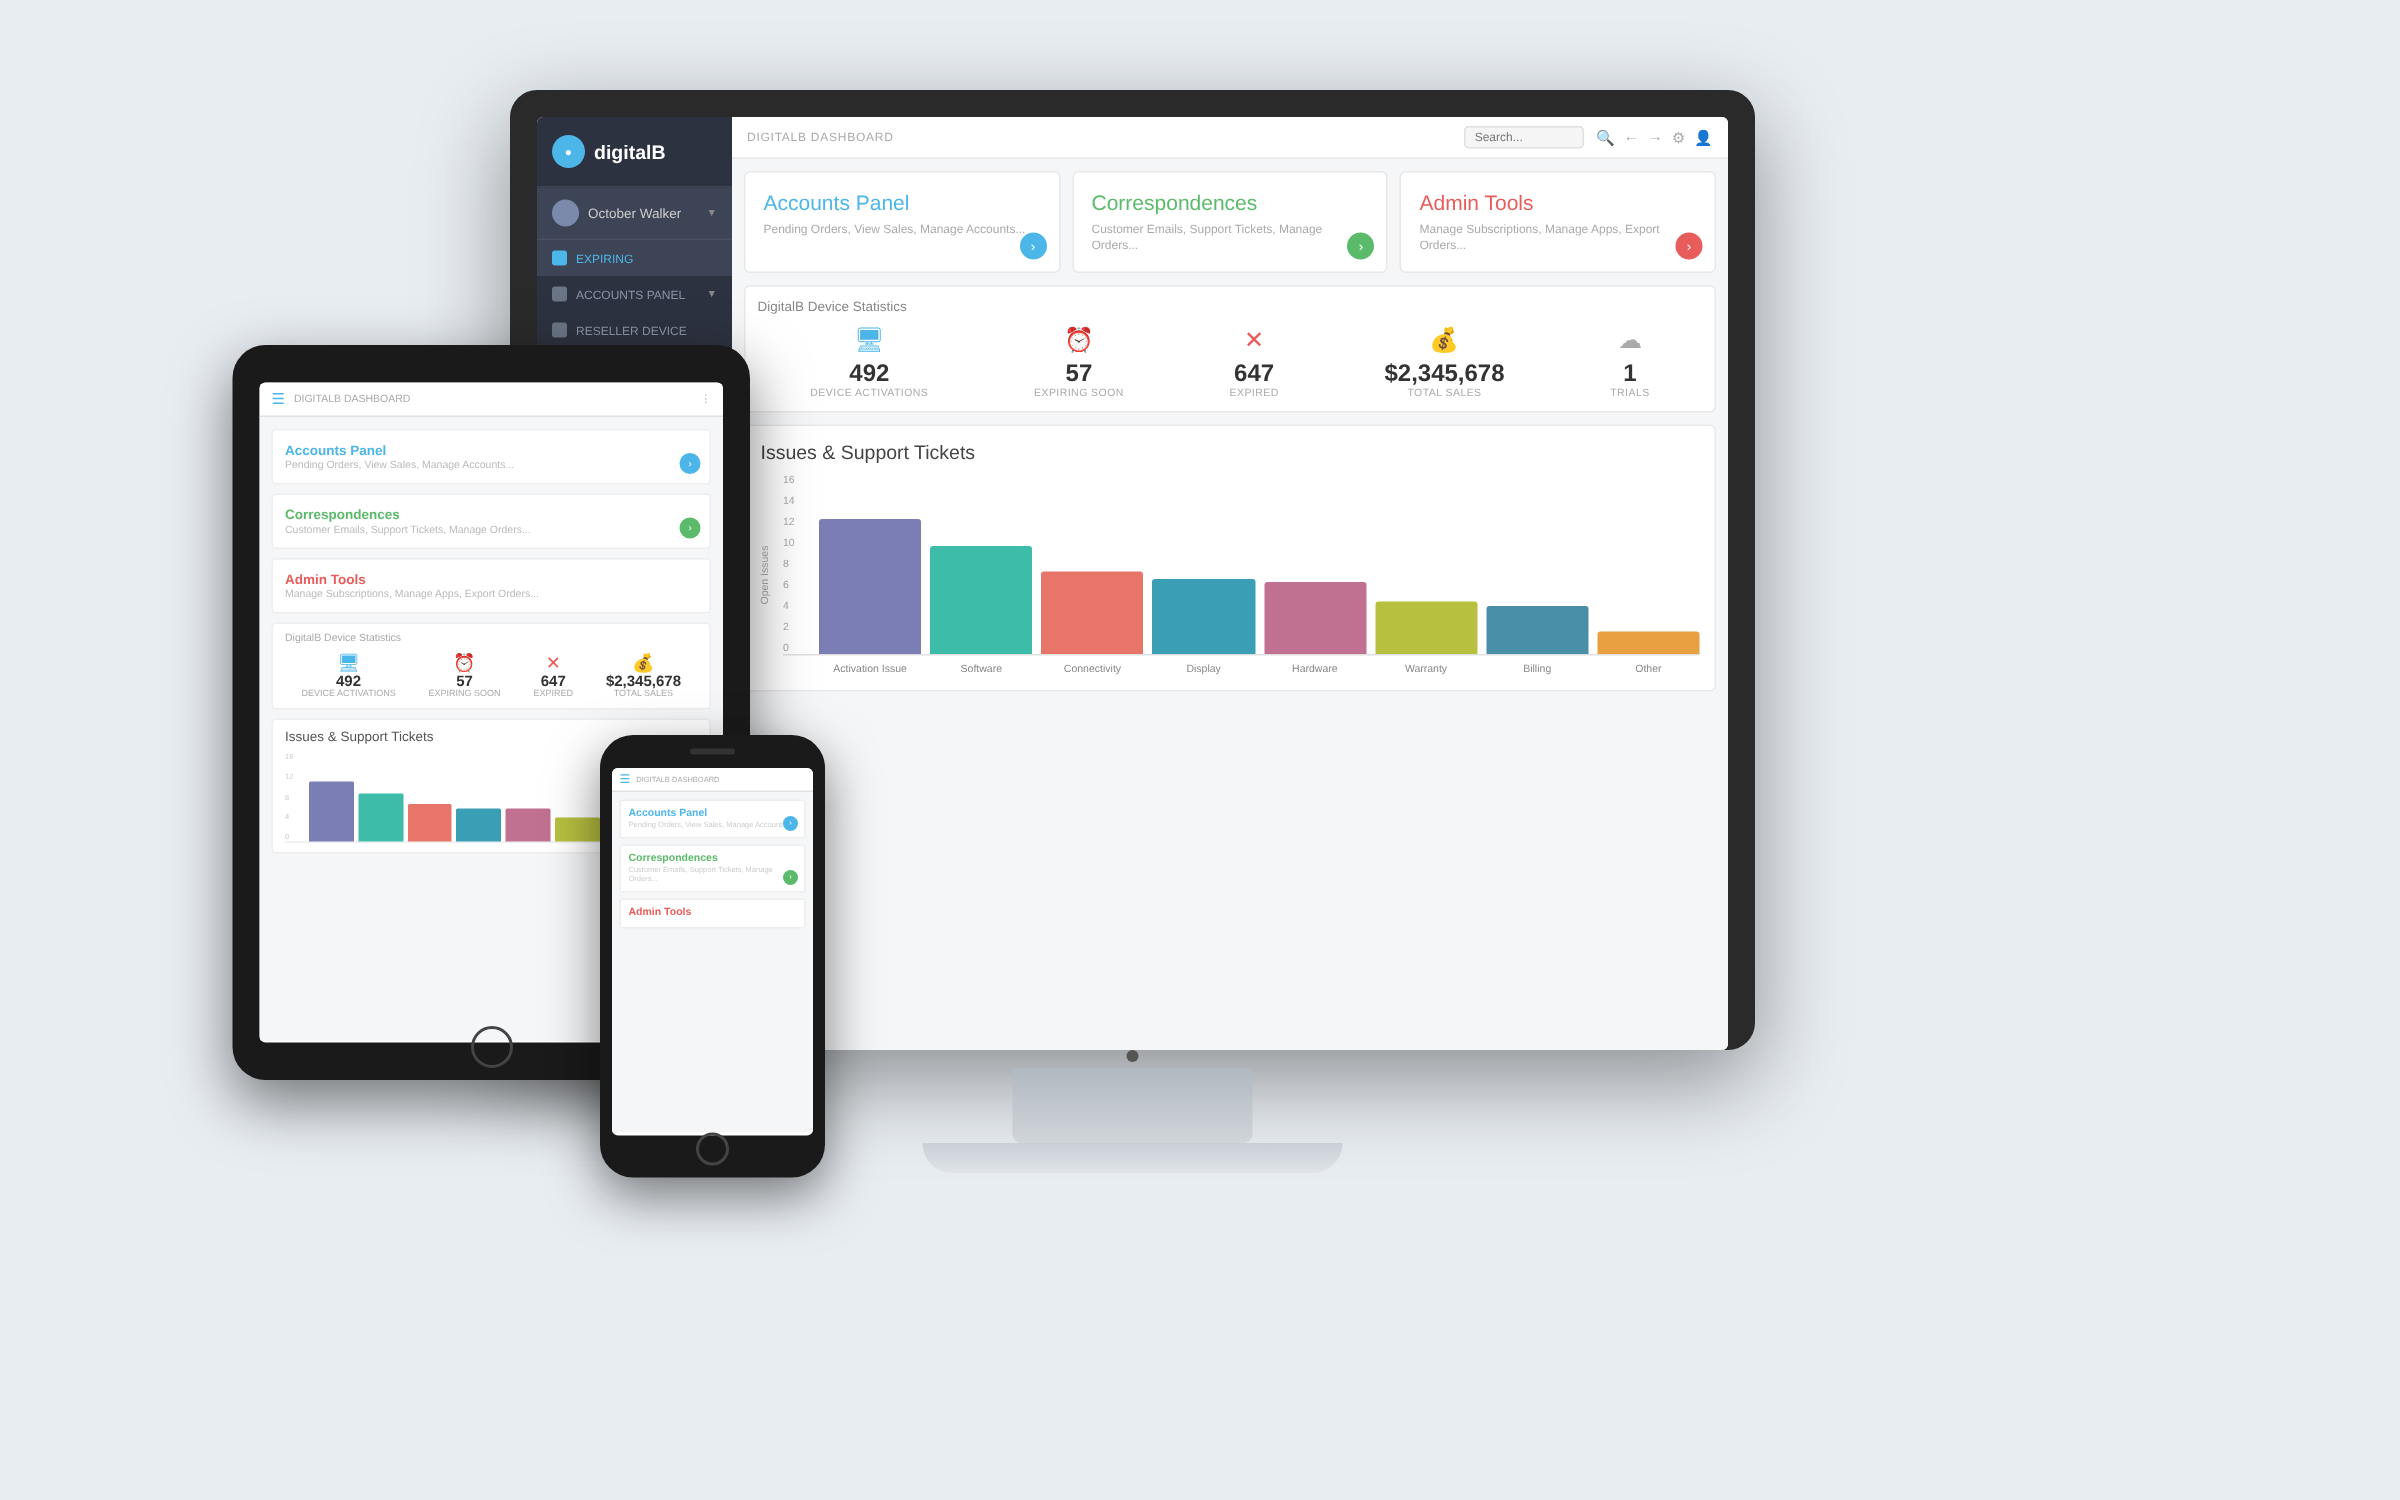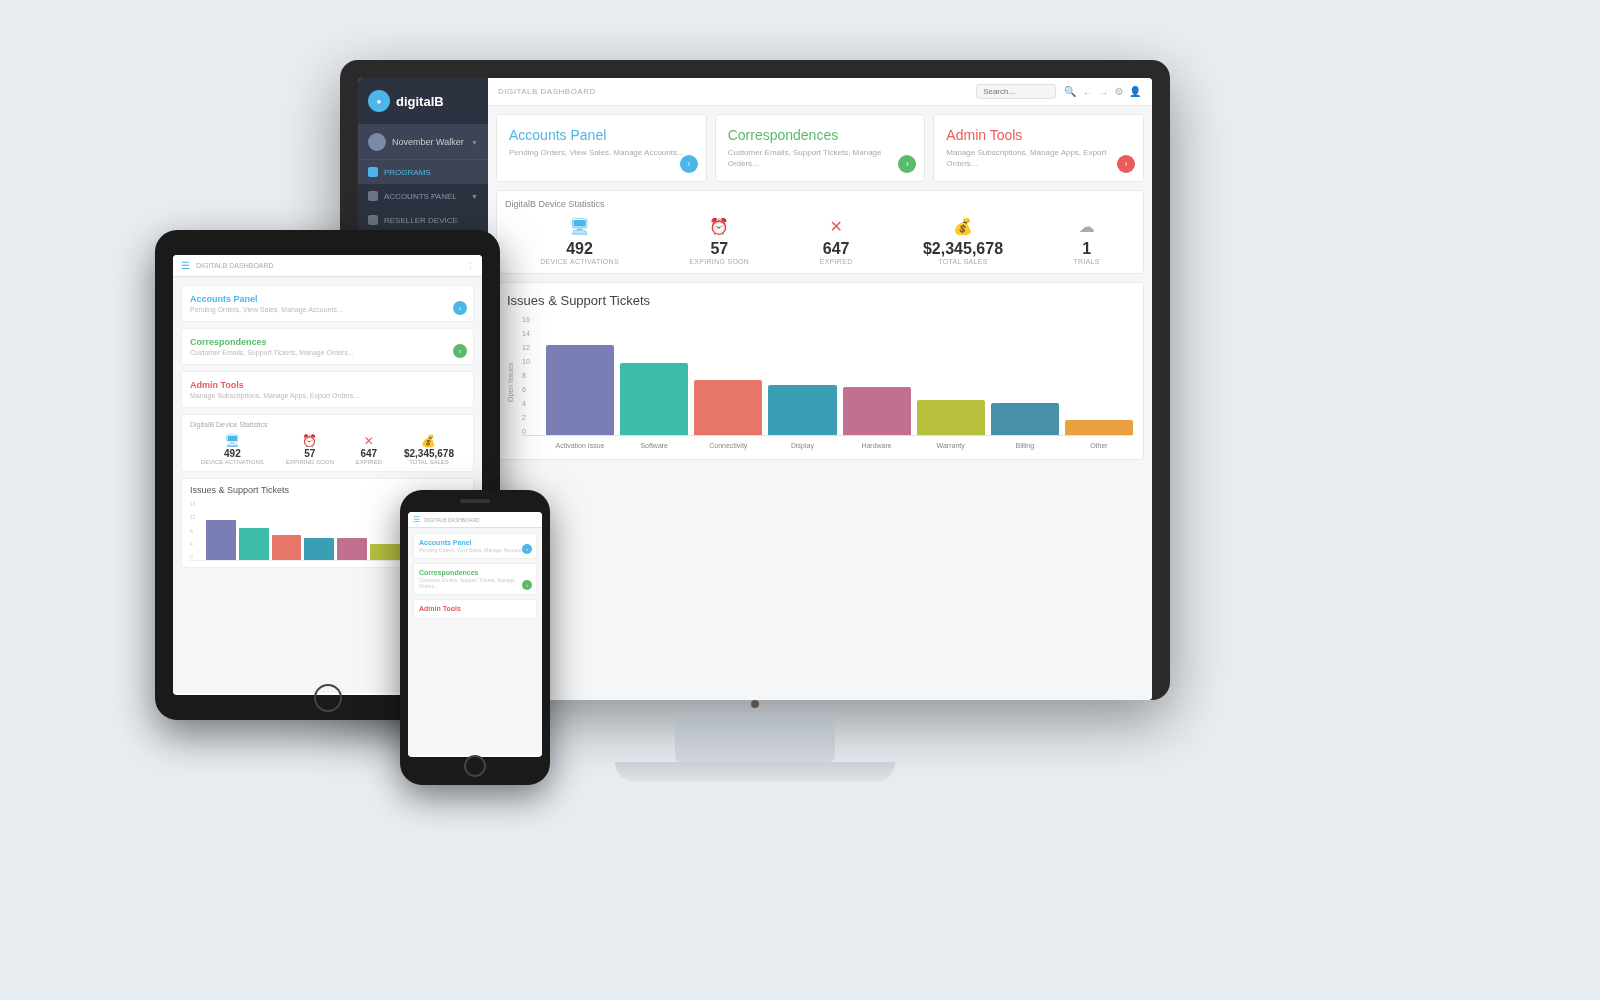--- a/index.html
+++ b/index.html
@@ -503,27 +503,27 @@
 
       <div class="sidebar">
         <div class="sidebar-logo">
           <div class="logo-icon">
             <span style="font-size:8px">●</span>
           </div>
           <span class="logo-text">digitalB</span>
         </div>
         <div class="sidebar-user">
           <div class="user-avatar"></div>
-          <span class="user-name">November Walker</span>
+          <span class="user-name">October Walker</span>
           <span style="color:#888;font-size:7px;margin-left:auto">▼</span>
         </div>
         <div class="sidebar-nav">
           <div class="nav-item active">
             <div class="nav-dot"></div>
-            <span>PROGRAMS</span>
+            <span>EXPIRING</span>
           </div>
           <div class="nav-item">
             <div class="nav-dot"></div>
             <span>ACCOUNTS PANEL</span>
             <span style="margin-left:auto;color:#888;font-size:7px">▼</span>
           </div>
           <div class="nav-item">
             <div class="nav-dot"></div>
             <span>RESELLER DEVICE</span>
           </div>

